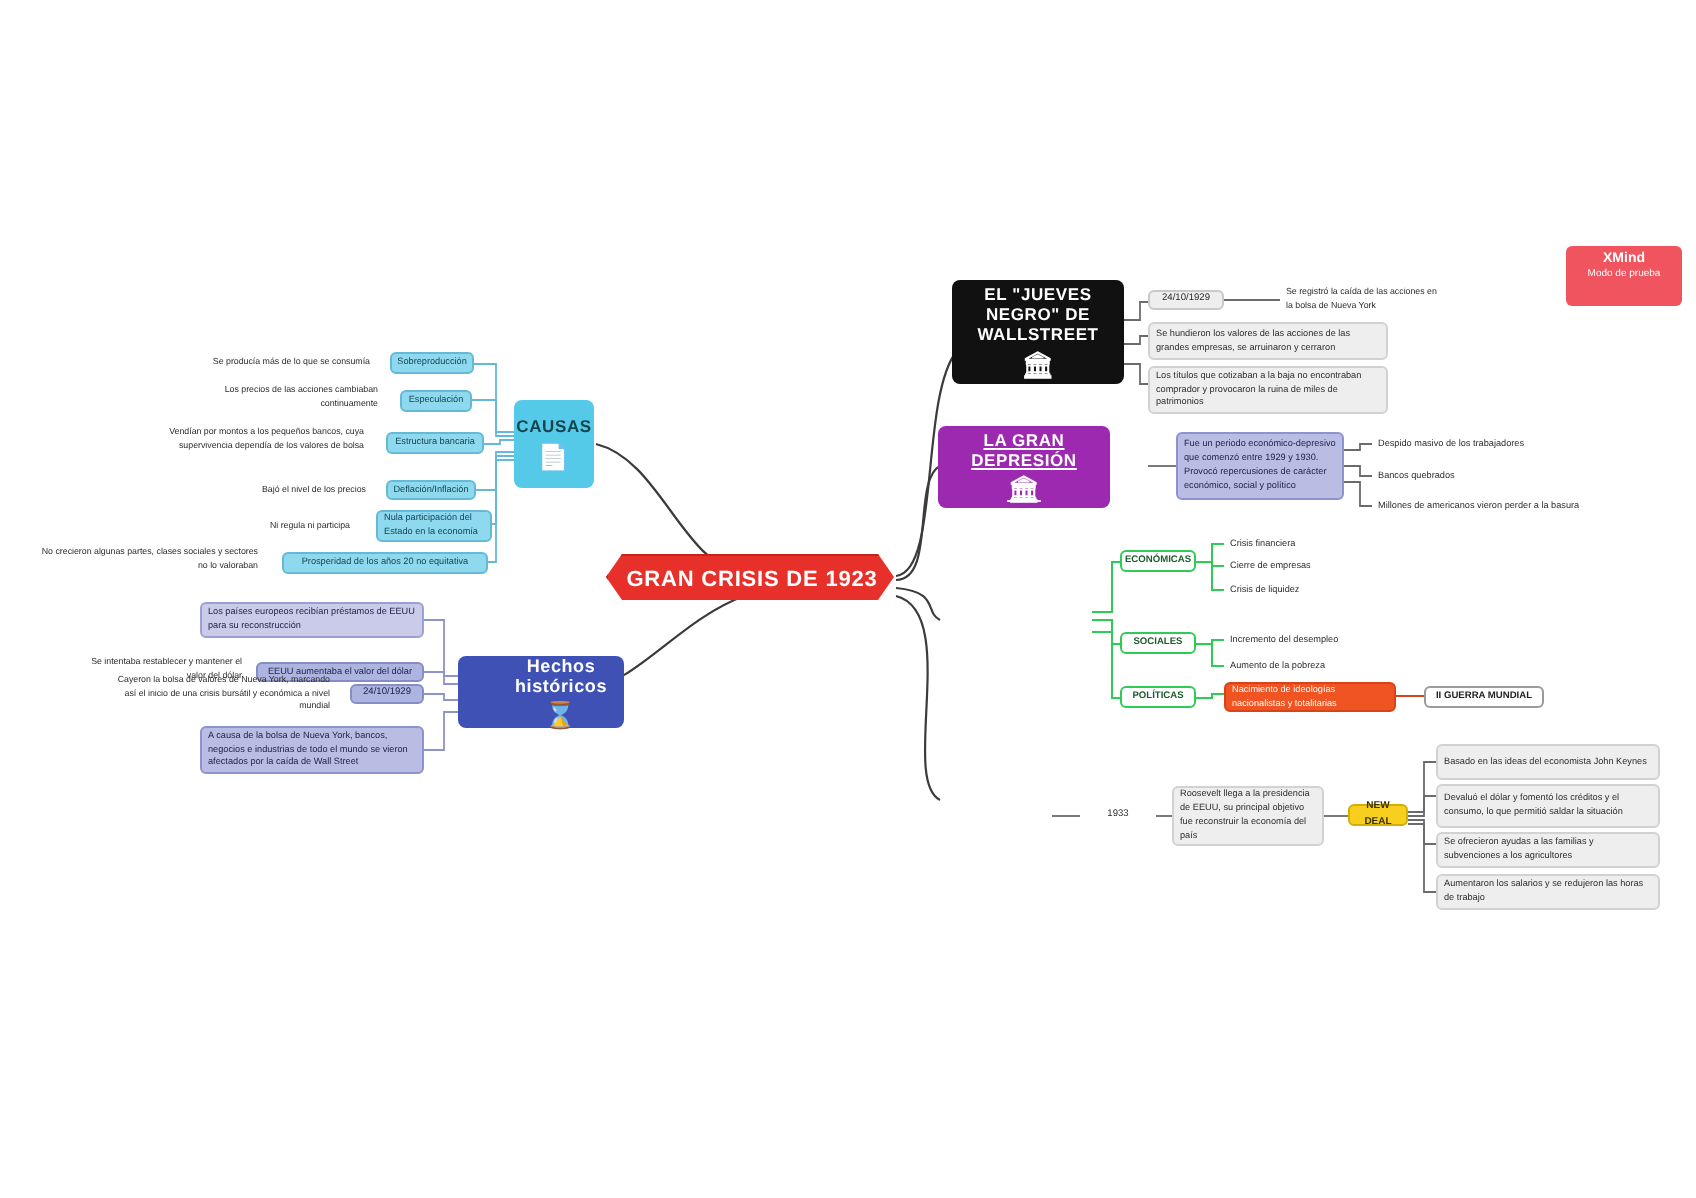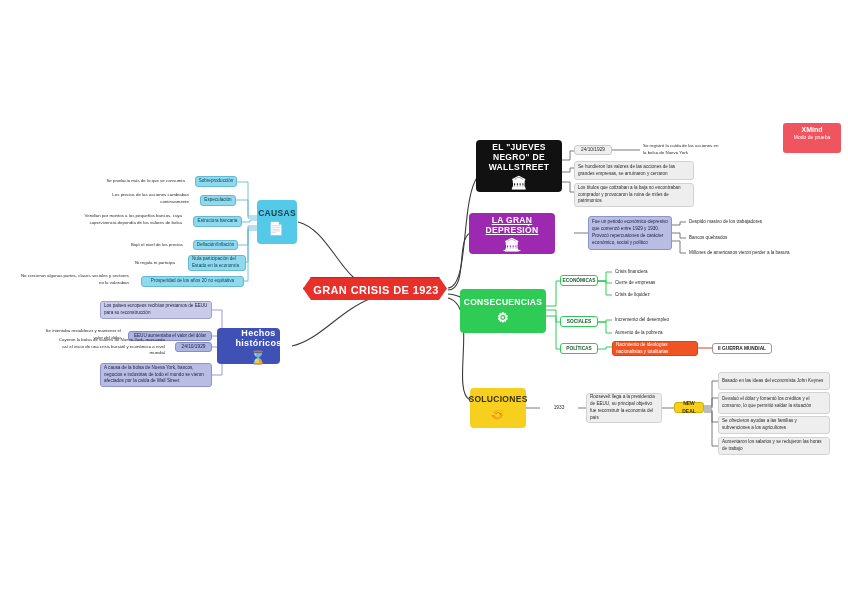--- a/index.html
+++ b/index.html
@@ -144,21 +144,21 @@
 
   <div class="node leaf leaf-cyan" style="left:193px;top:240px;width:45px;height:10px;">Deflación/Inflación</div>
   <div class="node leaf leaf-plain txt-right" style="left:110px;top:240px;width:76px;height:10px;font-size:4.4px;">Bajó el nivel de los precios</div>
 
   <div class="node leaf leaf-cyan txt-left" style="left:188px;top:255px;width:58px;height:16px;padding:2px 3px;">Nula participación del Estado en la economía</div>
   <div class="node leaf leaf-plain txt-right" style="left:98px;top:258px;width:80px;height:10px;font-size:4.4px;">Ni regula ni participa</div>
 
   <div class="node leaf leaf-cyan" style="left:141px;top:276px;width:103px;height:11px;">Prosperidad de los años 20 no equitativa</div>
   <div class="node leaf leaf-plain txt-right" style="left:14px;top:272px;width:118px;height:16px;font-size:4.4px;">No crecieron algunas partes, clases sociales y sectores no lo valoraban</div>
 
-  <div class="node topic t-indigo" style="left:217px;top:328px;width:63px;height:36px;padding-left:26px;">
+  <div class="node topic t-indigo" style="left:229px;top:328px;width:83px;height:36px;padding-left:26px;">
     <span class="ttl">Hechos históricos</span>
     <span class="ico">⌛</span>
   </div>
 
   <div class="node leaf leaf-lav txt-left" style="left:100px;top:301px;width:112px;height:18px;">Los países europeos recibían préstamos de EEUU para su reconstrucción</div>
 
   <div class="node leaf leaf-periwinkle" style="left:128px;top:331px;width:84px;height:10px;">EEUU aumentaba el valor del dólar</div>
   <div class="node leaf leaf-plain txt-right" style="left:40px;top:327px;width:84px;height:16px;font-size:4.4px;">Se intentaba restablecer y mantener el valor del dólar</div>
 
   <div class="node leaf leaf-date-blue" style="left:175px;top:342px;width:37px;height:10px;">24/10/1929</div>
@@ -182,42 +182,34 @@
     <span class="ttl">LA GRAN DEPRESIÓN</span>
     <span class="ico">🏛</span>
   </div>
 
   <div class="node leaf leaf-blueviolet txt-left" style="left:588px;top:216px;width:84px;height:34px;">Fue un periodo económico-depresivo que comenzó entre 1929 y 1930. Provocó repercusiones de carácter económico, social y político</div>
 
   <div class="node leaf leaf-plain txt-left" style="left:686px;top:217px;width:108px;height:10px;font-size:4.6px;">Despido masivo de los trabajadores</div>
   <div class="node leaf leaf-plain txt-left" style="left:686px;top:233px;width:108px;height:10px;font-size:4.6px;">Bancos quebrados</div>
   <div class="node leaf leaf-plain txt-left" style="left:686px;top:248px;width:112px;height:10px;font-size:4.6px;">Millones de americanos vieron perder a la basura</div>
 
-  <div class="node topic t-green" style="left:460px;top:289px;width:86px;height:44px;">
-    <span class="ttl">CONSECUENCIAS</span>
-    <span class="ico">⚙</span>
-  </div>
 
   <div class="node leaf leaf-greenout" style="left:560px;top:275px;width:38px;height:11px;">ECONÓMICAS</div>
   <div class="node leaf leaf-plain txt-left" style="left:612px;top:268px;width:80px;height:9px;font-size:4.6px;">Crisis financiera</div>
   <div class="node leaf leaf-plain txt-left" style="left:612px;top:279px;width:80px;height:9px;font-size:4.6px;">Cierre de empresas</div>
   <div class="node leaf leaf-plain txt-left" style="left:612px;top:291px;width:80px;height:9px;font-size:4.6px;">Crisis de liquidez</div>
 
   <div class="node leaf leaf-greenout" style="left:560px;top:316px;width:38px;height:11px;">SOCIALES</div>
   <div class="node leaf leaf-plain txt-left" style="left:612px;top:316px;width:90px;height:9px;font-size:4.6px;">Incremento del desempleo</div>
   <div class="node leaf leaf-plain txt-left" style="left:612px;top:329px;width:90px;height:9px;font-size:4.6px;">Aumento de la pobreza</div>
 
   <div class="node leaf leaf-greenout" style="left:560px;top:343px;width:38px;height:11px;">POLÍTICAS</div>
   <div class="node leaf leaf-orange txt-left" style="left:612px;top:341px;width:86px;height:15px;">Nacimiento de ideologías nacionalistas y totalitarias</div>
   <div class="node leaf leaf-orangeout" style="left:712px;top:343px;width:60px;height:11px;">II GUERRA MUNDIAL</div>
 
-  <div class="node topic t-yellow" style="left:470px;top:388px;width:56px;height:40px;">
-    <span class="ttl">SOLUCIONES</span>
-    <span class="ico">🤝</span>
-  </div>
 
   <div class="node leaf leaf-plain" style="left:540px;top:403px;width:38px;height:10px;font-size:4.8px;justify-content:center;">1933</div>
 
   <div class="node leaf leaf-grey txt-left" style="left:586px;top:393px;width:76px;height:30px;">Roosevelt llega a la presidencia de EEUU, su principal objetivo fue reconstruir la economía del país</div>
 
   <div class="node leaf leaf-yellowout" style="left:674px;top:402px;width:30px;height:11px;">NEW DEAL</div>
 
   <div class="node leaf leaf-grey txt-left" style="left:718px;top:372px;width:112px;height:18px;">Basado en las ideas del economista John Keynes</div>
   <div class="node leaf leaf-grey txt-left" style="left:718px;top:392px;width:112px;height:22px;">Devaluó el dólar y fomentó los créditos y el consumo, lo que permitió saldar la situación</div>
   <div class="node leaf leaf-grey txt-left" style="left:718px;top:416px;width:112px;height:18px;">Se ofrecieron ayudas a las familias y subvenciones a los agricultores</div>

